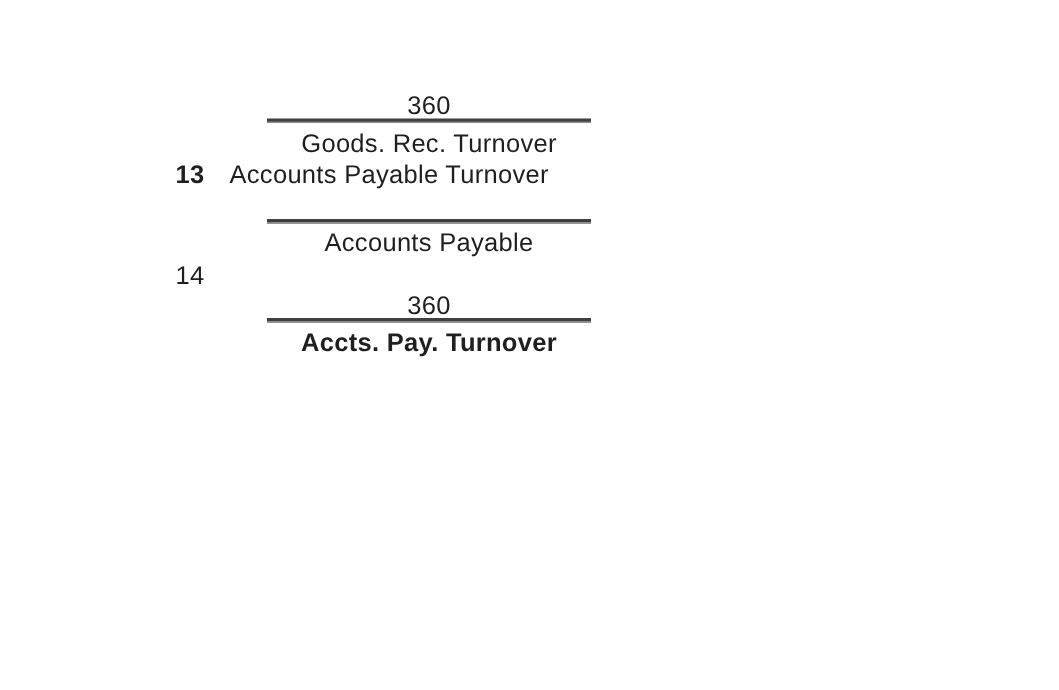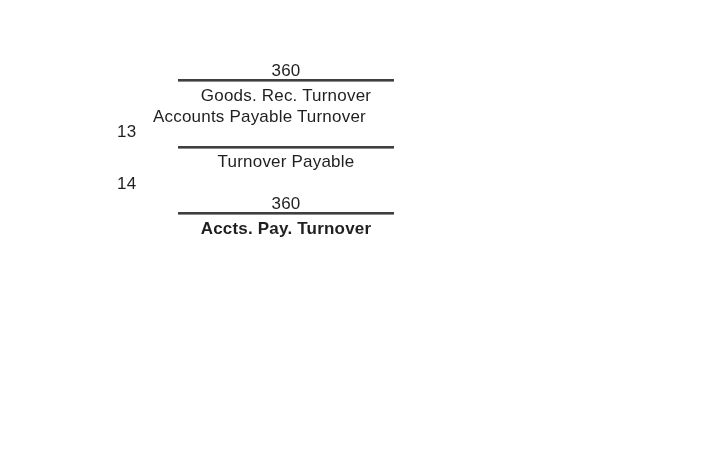--- a/index.html
+++ b/index.html
@@ -47,23 +47,23 @@
 </style>
 </head>
 <body>
 
 <div class="canvas">
 
   <span class="txt frac-part" style="top: 62px;">360</span>
   <div class="frac-bar" style="top: 79px;"></div>
   <span class="txt frac-part" style="top: 87px;">Goods. Rec. Turnover</span>
 
-  <span class="txt item-number" style="top: 123px;">13</span>
+  <span class="txt item-number" style="top: 108px; font-weight: bold;">13</span>
   <span class="txt item-title" style="top: 108px;">Accounts Payable Turnover</span>
   <div class="frac-bar" style="top: 146px;"></div>
-  <span class="txt frac-part" style="top: 153px;">Turnover Payable</span>
+  <span class="txt frac-part" style="top: 153px;">Accounts Payable</span>
 
   <span class="txt item-number" style="top: 175px;">14</span>
   <span class="txt frac-part" style="top: 195px;">360</span>
   <div class="frac-bar" style="top: 212px;"></div>
   <span class="txt frac-part" style="top: 220px; font-weight: bold;">Accts. Pay. Turnover</span>
 
 </div>
 
 </body></html>

